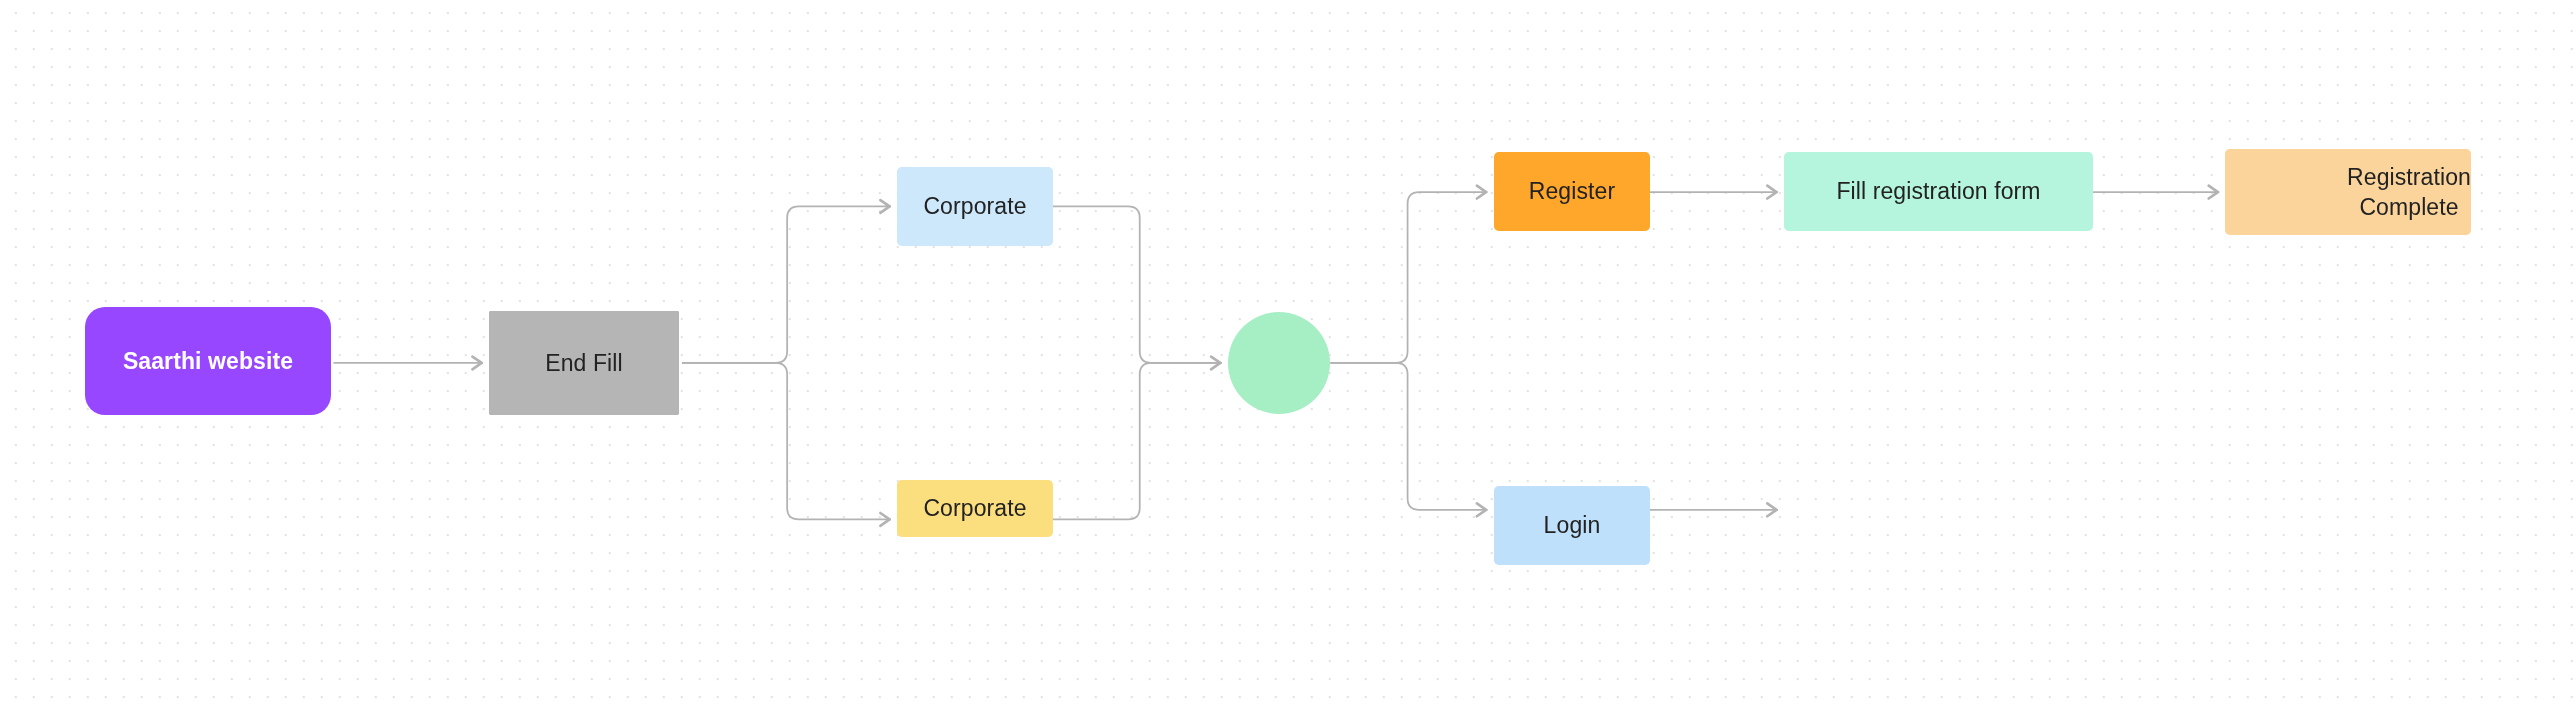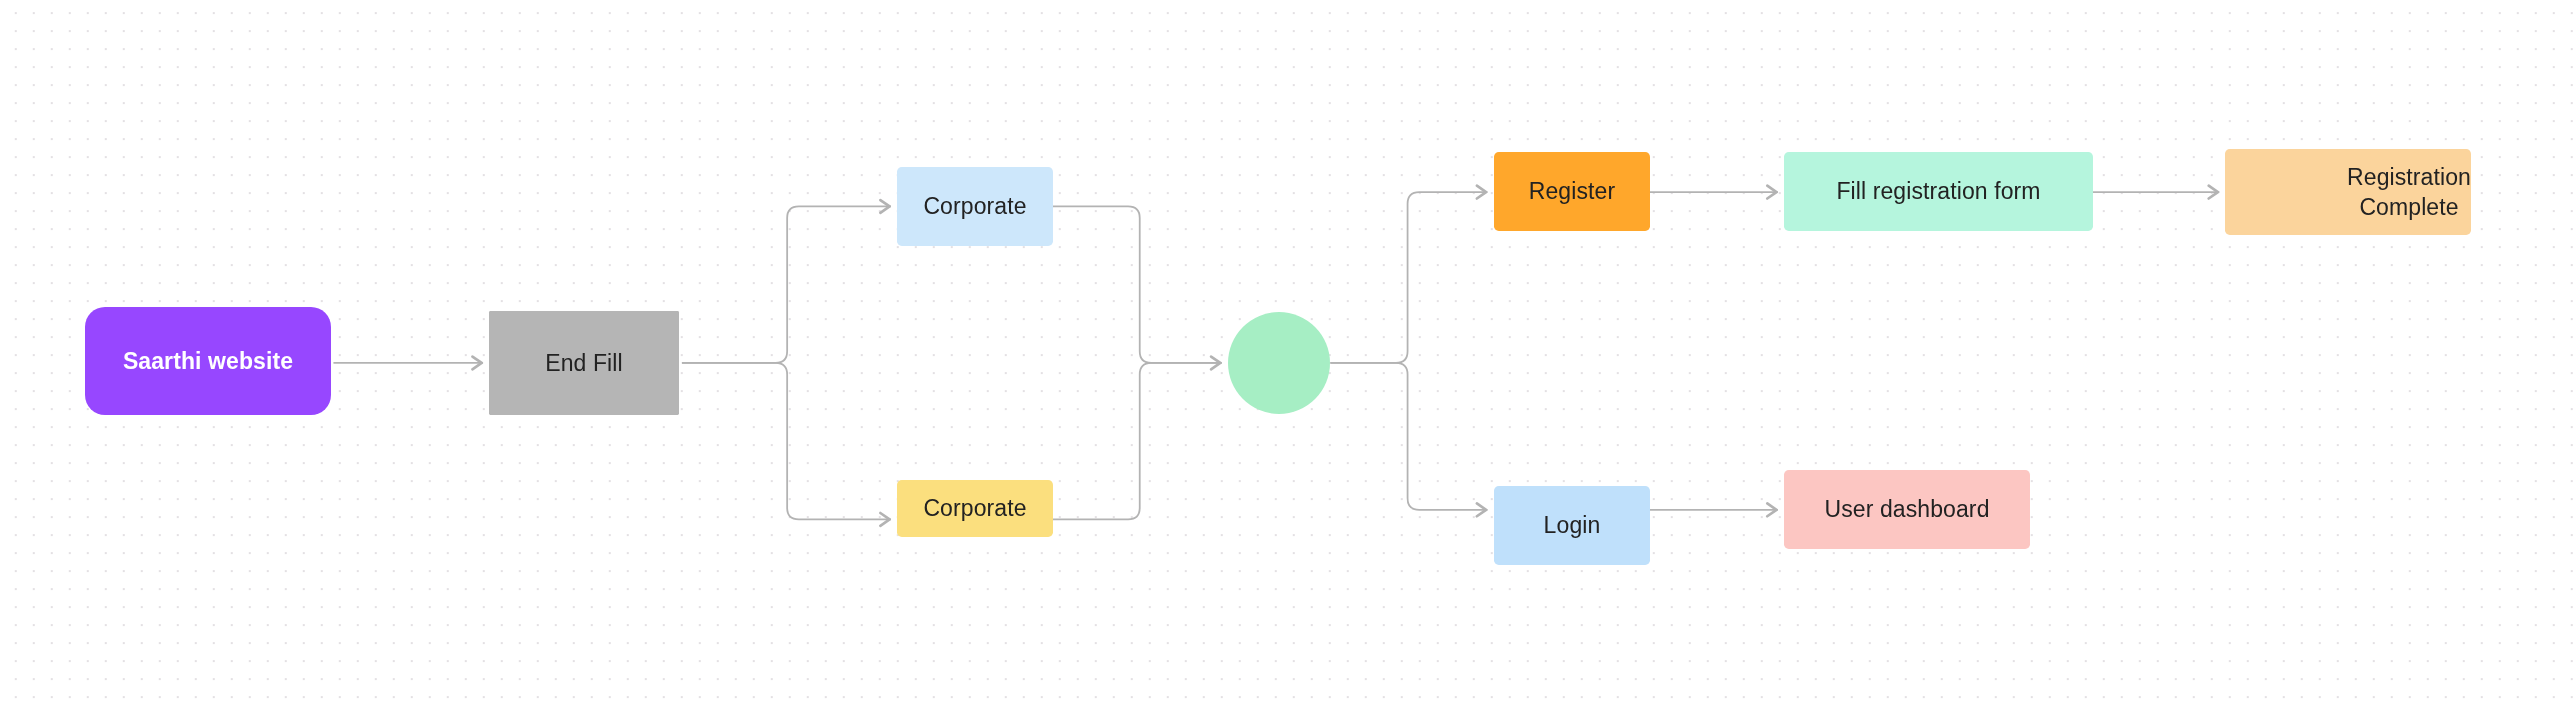--- a/index.html
+++ b/index.html
@@ -110,18 +110,15 @@
 
   <div class="node node-rect" style="left:2225px; top:149px; width:246px; height:86px; background:#fbd49c;justify-content:flex-end;">
     <span>Registration
 Complete</span>
   </div>
 
   <div class="node node-rect" style="left:1494px; top:470px; width:156px; height:79px; background:#bfe0fb;margin-top:16px;">
     <span>Login</span>
   </div>
 
-  <div class="node node-rect" style="left:1784px; top:470px; width:246px; height:79px; background:#fcc6c2;">
-    <span>User dashboard</span>
-  </div>
 
 </div>
 
 
 </body></html>

